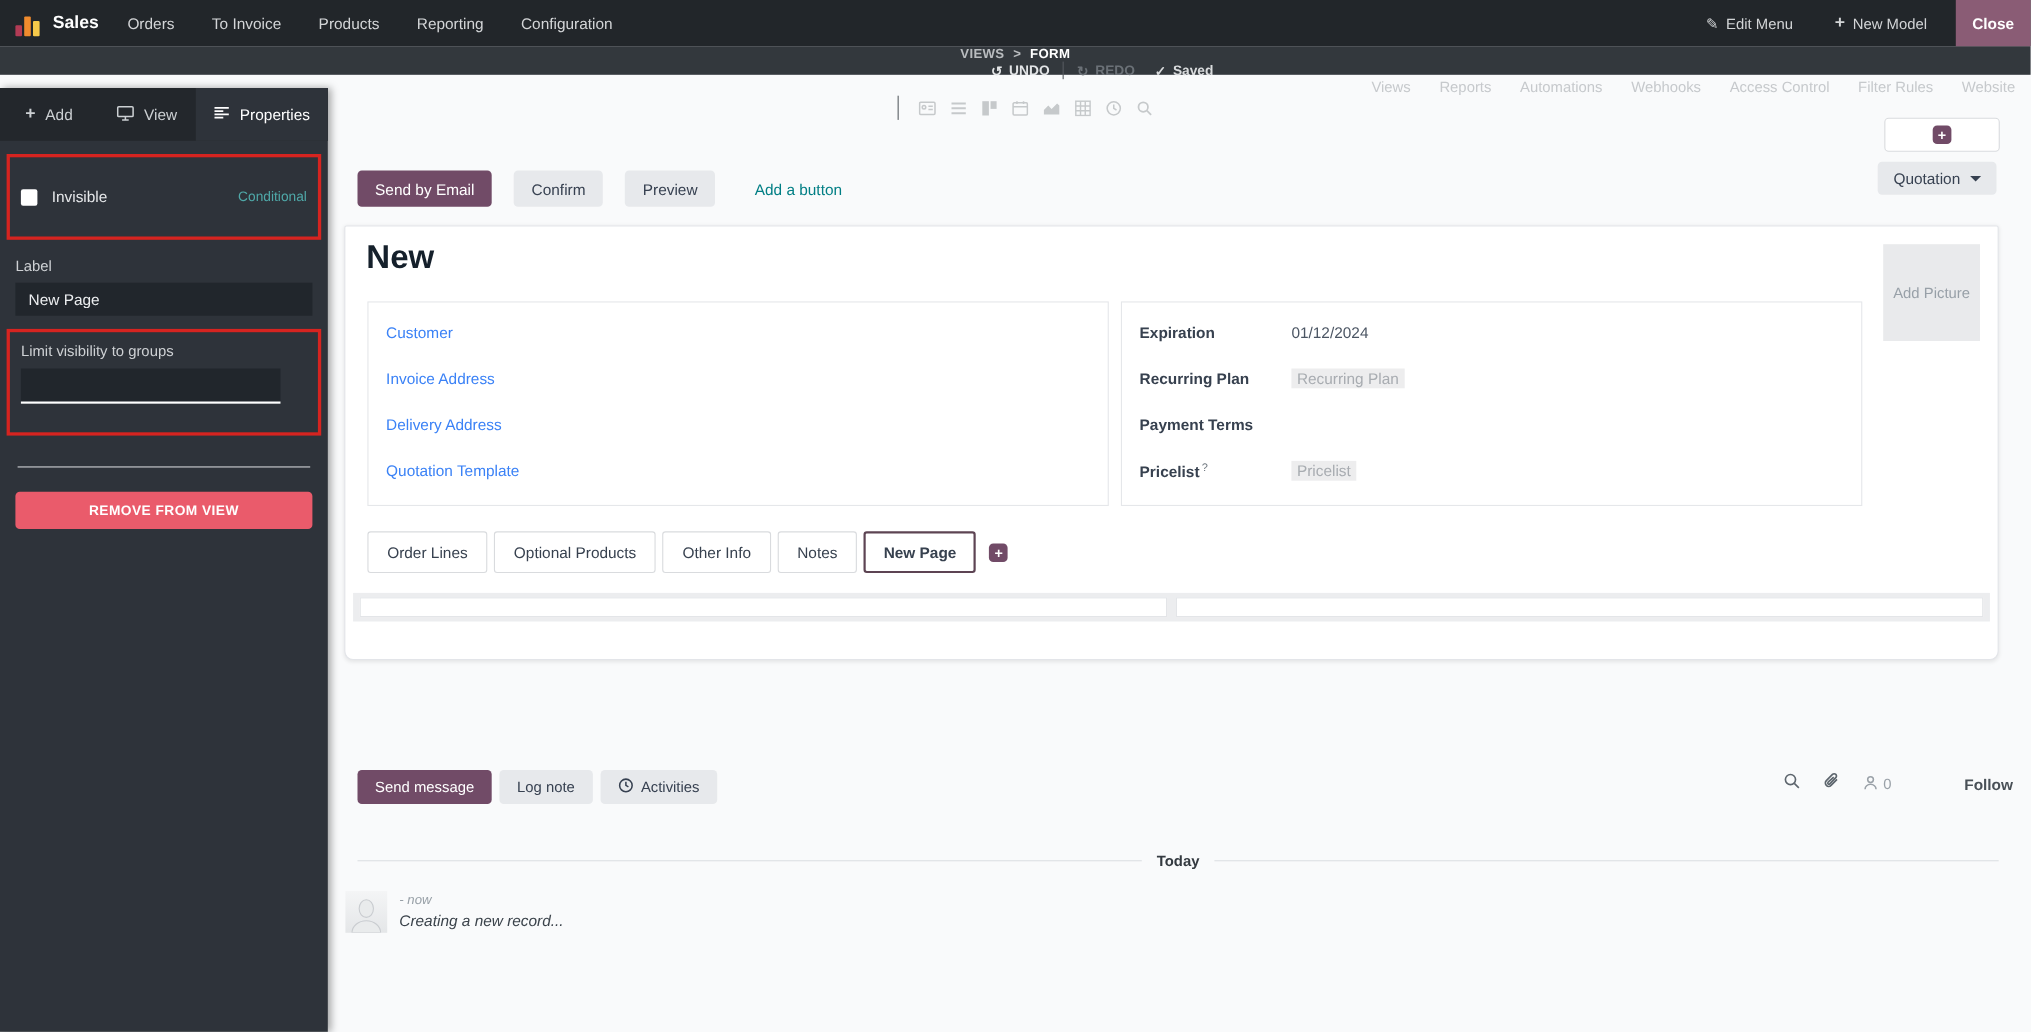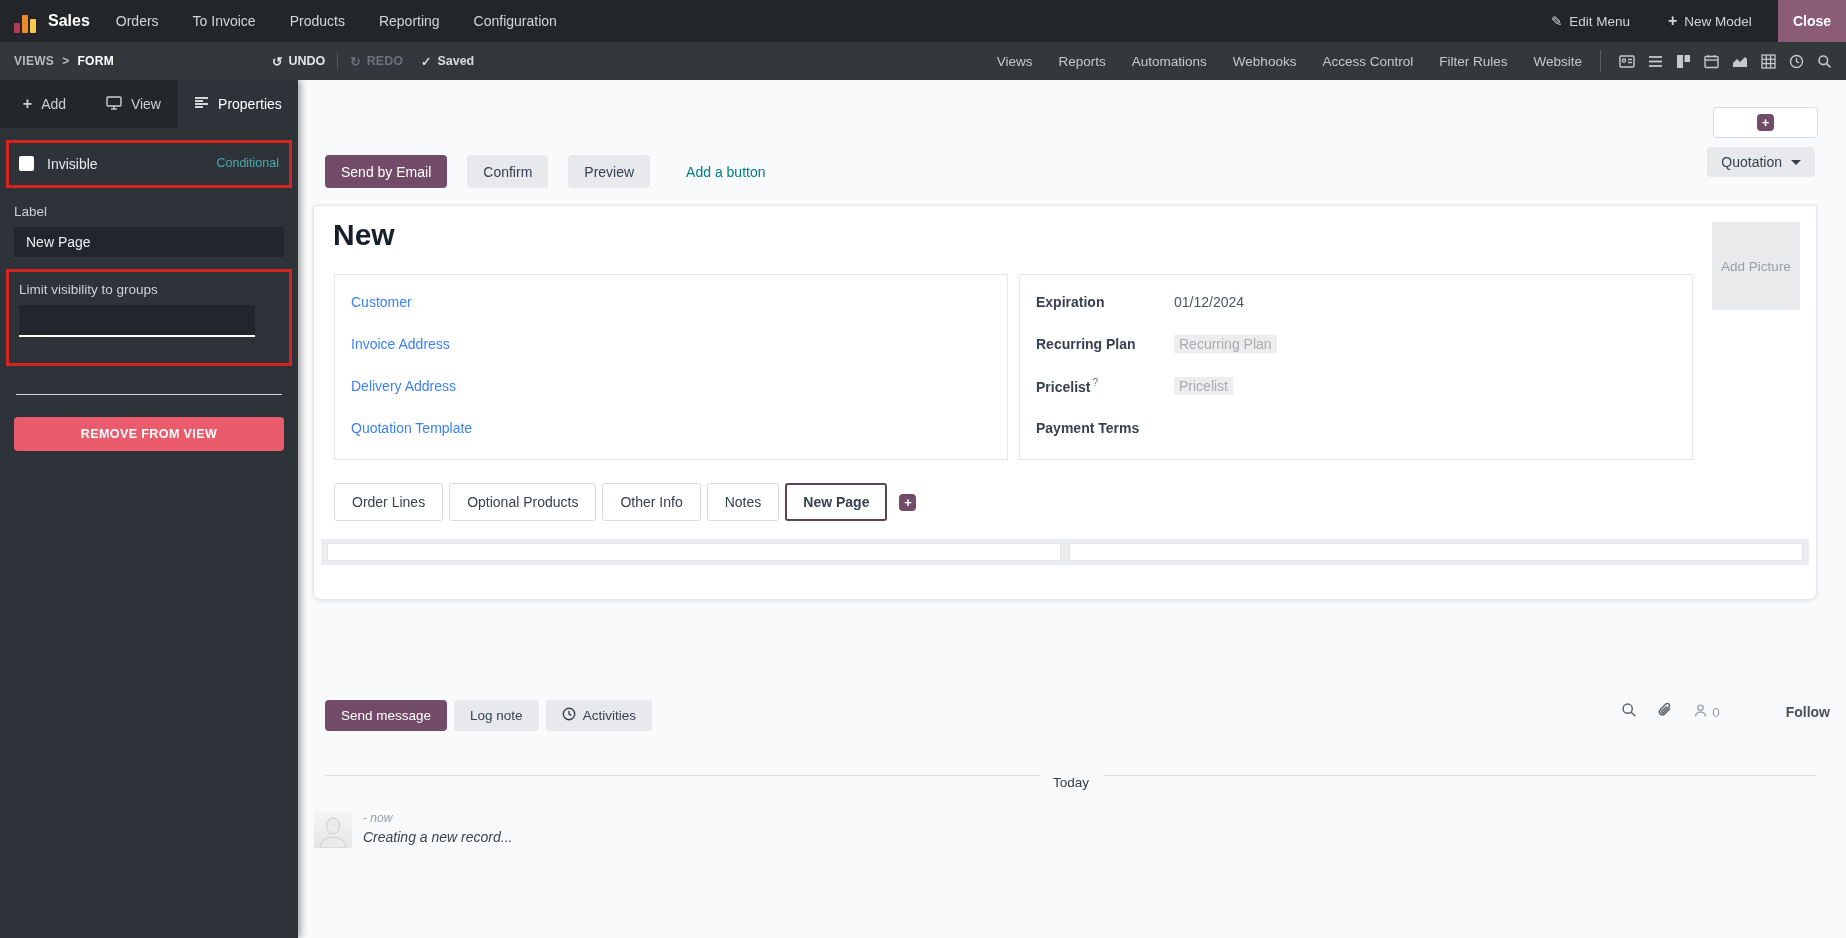--- a/index.html
+++ b/index.html
@@ -14,43 +14,43 @@
   .logo .b1{ height:10px; background:#b23b55;} .logo .b2{ height:18px; background:#f08b2d;} .logo .b3{ height:14px; background:#f6c94a;}
   .appname { font-size:16px; font-weight:700; color:#fff; margin:0 26px 0 10px; }
   .topmenu { display:flex; gap:34px; }
   .topmenu span { cursor:default; }
   .topbar-right { margin-left:auto; display:flex; align-items:center; gap:38px; margin-right:26px; font-size:13.5px; }
   .topbar-right .mi { display:flex; align-items:center; gap:7px; }
   .close-btn { height:42px; min-width:58px; padding:0 15px; background:#8a5c75; color:#fff;
     font-weight:700; font-size:14px; display:flex; align-items:center; justify-content:center; border:0; }
 
   
-  .studiobar { position:absolute; left:0; top:42px; width:1846px; height:38px; background:#33383d;
-    display:flex; align-items:center; color:#b9bcbf; font-size:13px; padding:0 14px; z-index:29; }
+  .studiobar { position:absolute; left:0; top:42px; width:1846px; height:26px; background:#33383d;
+    display:flex; align-items:center; color:#b9bcbf; font-size:13px; padding:0 14px; z-index:29;flex-direction:column; }
   .crumb { font-size:12px; font-weight:700; letter-spacing:.3px; display:flex; gap:8px; align-items:center; }
   .crumb .cur { color:#fff; }
   .history { margin-left:158px; display:flex; align-items:center; gap:12px; font-size:12.5px; font-weight:700; }
   .history .undo { color:#e3e5e7; display:flex; gap:6px; align-items:center; }
   .history .redo { color:#6b7177; display:flex; gap:6px; align-items:center; }
   .history .saved { color:#d9dbdd; display:flex; gap:6px; align-items:center; margin-left:6px; }
   .vline { width:1px; height:16px; background:#565b60; }
   .studiotabs { margin-left:auto; display:flex; gap:26px; font-size:13.5px; color:#c6c9cc; }
   .viewicons { display:flex; align-items:center; gap:13px; margin-left:18px; }
   .viewicons .vd { width:1px; height:22px; background:#5a5f64; margin-right:5px; }
   .viewicons svg { display:block; }
 
   
   .sidebar { position:absolute; left:0; top:80px; width:298px; height:858px; background:#2e333a;
     color:#dfe1e3; z-index:20; box-shadow:3px 0 7px rgba(0,0,0,.35); }
   .side-tabs { display:flex; height:48px; background:#23272c; font-size:14px; color:#ccd0d3; }
   .side-tab { flex:1; display:flex; align-items:center; justify-content:center; gap:9px; cursor:pointer; }
   .side-tab.active { background:#2e333a; color:#fff; flex:1.35; }
   .side-body { padding:10px 14px; }
   .annot { border:3px solid #d62420; }
-  .inv-row { margin:2px -8px 0; padding:13px 10px; display:flex; align-items:flex-start; }
+  .inv-row { margin:2px -8px 0; padding:28px 10px; display:flex; align-items:center; }
   .checkbox { width:15px; height:15px; background:#fff; border-radius:2px; flex:0 0 auto; }
   .inv-label { margin-left:13px; font-size:14px; color:#e6e8ea; }
   .inv-badge { margin-left:auto; font-size:12.5px; }
   .f-label { font-size:13.5px; color:#ced1d4; margin:16px 0 8px; }
   .dinput { width:100%; height:30px; background:#21262c; border:0; color:#eceef0; font-size:14px;
     padding:0 12px; outline:none; font-family:"Liberation Sans",sans-serif; }
   .groups-box { margin:12px -8px 0; padding:6px 10px 26px; }
   .groups-box .dinput { width:236px; height:32px; border-bottom:2px solid #fff; }
   .side-hr { border:0; border-top:1px solid #cfd2d5; margin:28px 2px 22px; }
   .remove-btn { display:block; width:100%; height:34px; background:#ea5b6b; color:#fff; border:0;
@@ -103,22 +103,22 @@
     display:flex; gap:8px; padding:4px 6px; }
   .tabstrip .cell { flex:1; background:#fff; border:1px solid #e3e5e8; }
 
   
   .chat-actions { position:absolute; left:27px; top:620px; display:flex; gap:7px; align-items:center; }
   .chat-actions .btn { height:31px; font-size:13.5px; display:flex; align-items:center; gap:7px; }
   .chat-tools { position:absolute; top:622px; right:16px; display:flex; align-items:center; gap:20px; }
   .followers { display:flex; align-items:center; gap:4px; color:#9aa1a8; font-size:13.5px; }
   .follow-lbl { margin-left:46px; color:#495057; font-weight:600; font-size:14px; cursor:pointer; }
 
-  .today-divider { position:absolute; top:695px; left:27px; right:29px; display:flex; align-items:flex-start;
-    gap:14px; color:#343a40; font-size:13.5px; font-weight:400; }
+  .today-divider { position:absolute; top:695px; left:27px; right:29px; display:flex; align-items:center;
+    gap:14px; color:#343a40; font-size:13.5px; font-weight:700; }
   .today-divider .ln { flex:1; height:1px; background:#dde0e3; }
 
   .message { position:absolute; left:16px; top:730px; display:flex; gap:11px;font-style:italic; }
   .avatar { width:38px; height:38px; background:linear-gradient(#f4f5f6,#e4e6e8); display:flex;
     align-items:flex-end; justify-content:center; overflow:hidden; }
   .msg-meta { font-size:12px; color:#98a0a7; margin-top:1px; }
   .msg-body { font-size:14px; color:#3b434b; margin-top:4px; }
 </style>
 </head>
 <body>
@@ -325,25 +325,25 @@
       <div class="fgroup">
         <div class="frow">
           <span class="flabel-r">Expiration</span>
           <span class="fvalue">01/12/2024</span>
         </div>
         <div class="frow">
           <span class="flabel-r">Recurring Plan</span>
           <span class="fph">Recurring Plan</span>
         </div>
         <div class="frow">
+          <span class="flabel-r">Payment Terms</span>
+        </div>
+        <div class="frow">
           <span class="flabel-r"><span>Pricelist</span><span class="sup">?</span></span>
           <span class="fph">Pricelist</span>
-        </div>
-        <div class="frow">
-          <span class="flabel-r">Payment Terms</span>
         </div>
       </div>
     </div>
 
     <div class="notebook">
       <button class="ntab">Order Lines</button>
       <button class="ntab">Optional Products</button>
       <button class="ntab">Other Info</button>
       <button class="ntab">Notes</button>
       <button class="ntab active">New Page</button>

